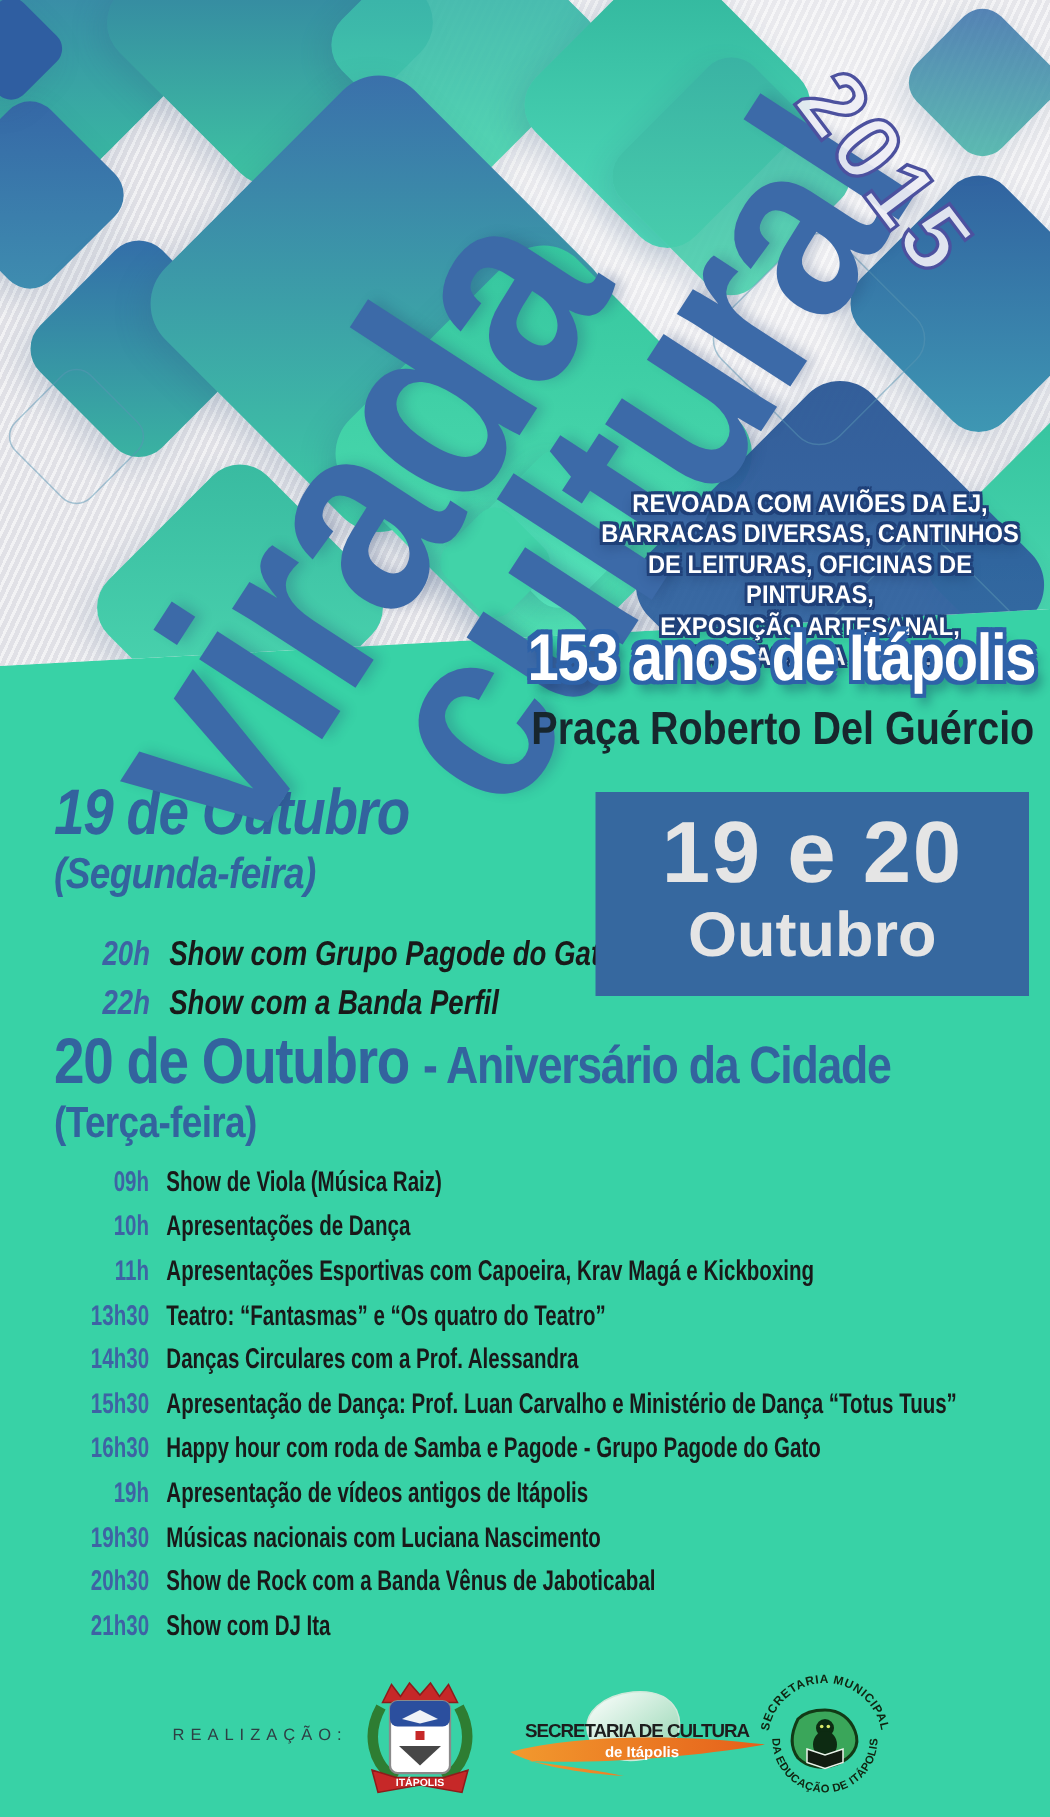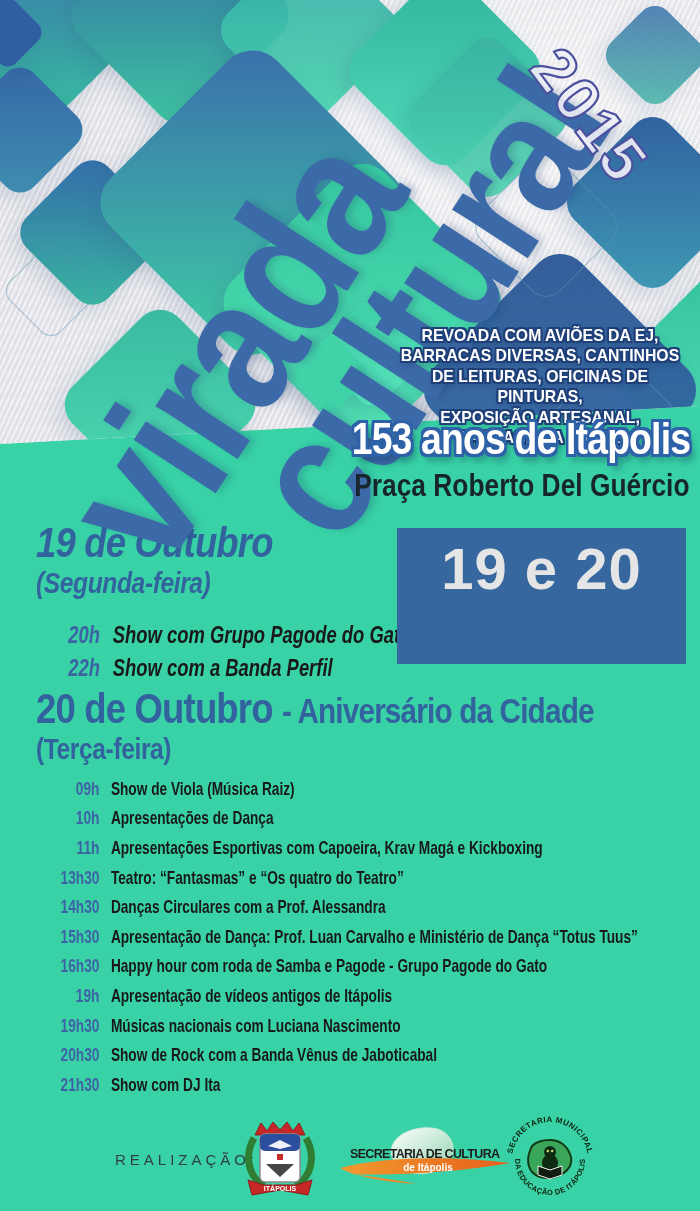--- a/index.html
+++ b/index.html
@@ -90,21 +90,21 @@
   
   #badge {
     position:absolute; left:397px; top:528px; width:289px; height:136px;
     background:#36689f; text-align:center; color:#e5e5e5; font-weight:bold;
   }
   #badge .l1 { font-size:58px; line-height:1; margin-top:12px; letter-spacing:1px; }
   #badge .l2 { font-size:42px; line-height:1; margin-top:4px; }
 
   
   #realization {
-    position:absolute; left:115px; top:1151px; font-size:15px; font-weight:500;
+    position:absolute; left:115px; top:1151px; font-size:11px; font-weight:500;
     letter-spacing:4px; color:#2e3f44;
   }
   .logo { position:absolute; }
   #logo-coat    { left:240px; top:1118px; }
   #logo-cultura { left:336px; top:1126px; }
   #logo-seal    { left:504px; top:1114px; }
 </style>
 </head>
 <body>
 
@@ -154,20 +154,21 @@
     <div class="events">
       <div class="time">20h</div>
       <div class="label">Show com Grupo Pagode do Gato</div>
       <div class="time">22h</div>
       <div class="label">Show com a Banda Perfil</div>
     </div>
   </section>
 
   <div id="badge">
     <div class="l1">19 e 20</div>
+    <div class="l2">Outubro</div>
   </div>
 
   <section class="day" id="day2">
     <h2><span>20 de Outubro</span> <span class="suffix">- Aniversário da Cidade</span></h2>
     <div class="subtitle">(Terça-feira)</div>
     <div class="events">
       <div class="time">09h</div>
       <div class="label">Show de Viola (Música Raiz)</div>
       <div class="time">10h</div>
       <div class="label">Apresentações de Dança</div>

